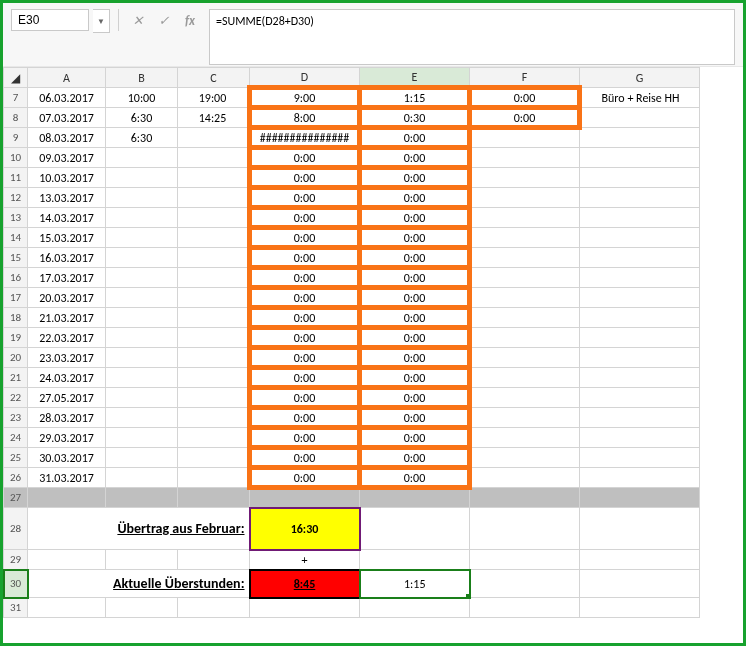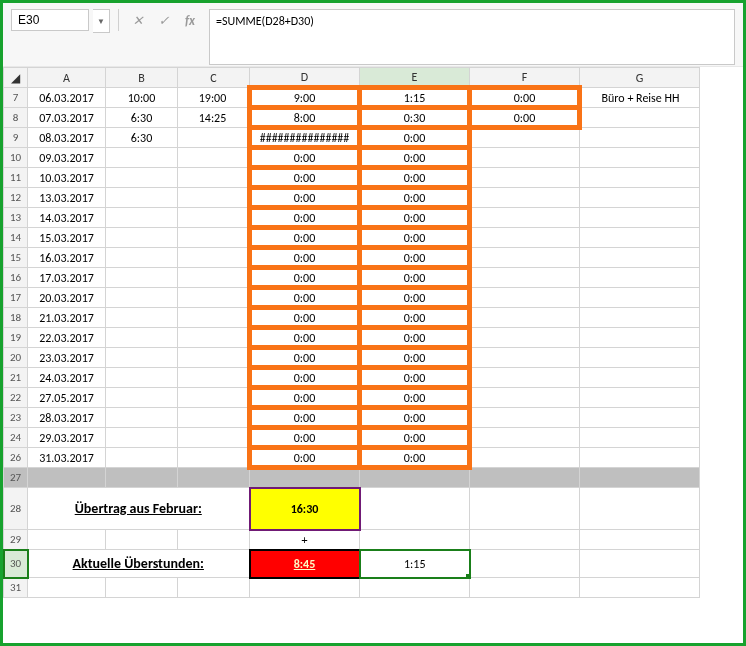--- a/index.html
+++ b/index.html
@@ -18,23 +18,23 @@
   th.corner{background:#f3f3f3}
   th.sel{background:#d9ead7}
   td.rh{background:#f3f3f3;color:#555;font-size:11px;text-align:center}
   td.rh.sel{background:#d9ead7}
   .colA{width:78px}.colB{width:72px}.colC{width:72px}
   .colD{width:110px}.colE{width:110px}.colF{width:110px}.colG{width:120px}
   td.boxed{border:5px solid #f97316}
   td.sel{outline:2px solid #1a7f1a;outline-offset:-1px}
   tr.greyrow td{background:#bfbfbf}
   .yellow{background:#ffff00;font-weight:bold;border:2px solid #701a75}
-  .red{background:#ff0000;color:#fef9c3;font-weight:bold;text-decoration:underline;border:2px solid #000}
+  .red{background:#ff0000;color:#000000;font-weight:bold;text-decoration:underline;border:2px solid #000}
   .plus{border:none;text-align:center}
-  .lab{font-weight:bold;text-decoration:underline;text-align:center;font-size:14px}
+  .lab{font-weight:bold;text-decoration:underline;text-align:right;font-size:14px}
   .nolr{border-left:none;border-right:none}
   .lonly{text-align:center}
   .handle{position:absolute;width:6px;height:6px;background:#1a7f1a}
 </style>
 </head>
 <body>
 
 <div class="frame">
 
   <div class="fbar">
@@ -246,20 +246,30 @@
             <td class="rh">24</td>
             <td>29.03.2017</td>
             <td></td>
             <td></td>
             <td class="boxed">0:00</td>
             <td class="boxed">0:00</td>
             <td></td>
             <td class="lonly"></td>
           </tr>
           <tr>
+            <td class="rh">25</td>
+            <td>30.03.2017</td>
+            <td></td>
+            <td></td>
+            <td class="boxed">0:00</td>
+            <td class="boxed">0:00</td>
+            <td></td>
+            <td class="lonly"></td>
+          </tr>
+          <tr>
             <td class="rh">26</td>
             <td>31.03.2017</td>
             <td></td>
             <td></td>
             <td class="boxed">0:00</td>
             <td class="boxed">0:00</td>
             <td></td>
             <td class="lonly"></td>
           </tr>
           <tr class="greyrow">

